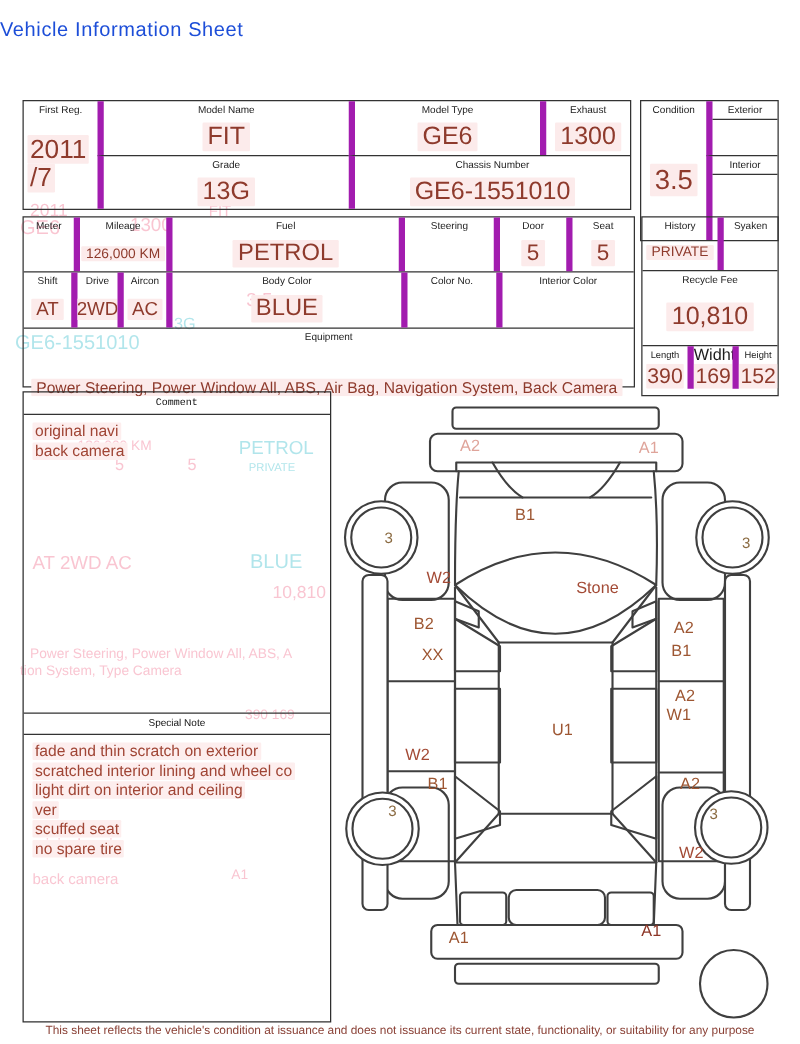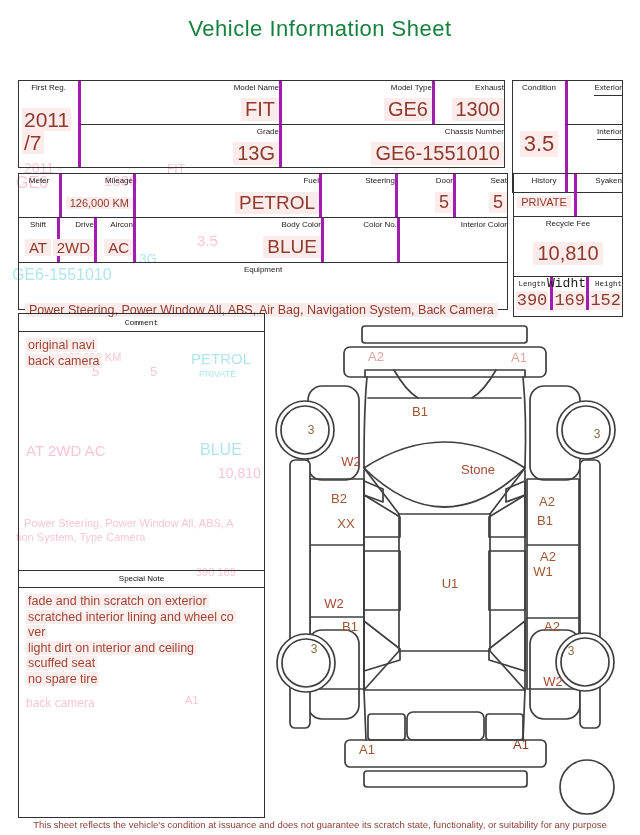--- a/index.html
+++ b/index.html
@@ -1,24 +1,24 @@
 <!DOCTYPE html>
 <html><head>
 <meta charset="utf-8">
 <style>
   html,body{margin:0;padding:0;background:#fff;}
   .page{position:relative;width:640px;height:835px;background:#fff;overflow:hidden;
         font-family:"Liberation Sans",sans-serif;color:#111;}
-  .title{position:absolute;left:0;top:16px;width:100%;text-align:center;
-         font-size:22px;letter-spacing:.5px;color:#15803d;}
+  .title{position:absolute;left:0;top:16px;width:100%;
+         font-size:16px;letter-spacing:.5px;color:#1d4ed8;}
   
   .blk{position:absolute;border:1px solid #333;box-sizing:border-box;background:transparent;z-index:2;margin-top:20px;}
   .row{display:grid;box-sizing:border-box;}
   .cell{display:flex;flex-direction:column;box-sizing:border-box;min-width:0;}
-  .bl{border-left:3px solid #a21caf;align-items:flex-end;}
+  .bl{border-left:5px solid #a21caf;}
   .bt{border-top:1px solid #333;}
   .hdr{flex:0 0 auto;height:14px;line-height:14px;text-align:center;font-size:8px;color:#1c1c1c;}
   .val{flex:1 1 auto;display:flex;align-items:center;justify-content:center;overflow:hidden;}
   .val.left{justify-content:flex-start;padding-left:6px;}
   .hl{background:#fcebeb;padding:0 4px;border-radius:1px;color:#8e3a2c;white-space:nowrap;}
   .v20{font-size:20px;} .v22{font-size:22px;} .v19{font-size:19px;} .v18{font-size:18px;}
   .v17{font-size:17px;} .v15{font-size:15px;} .v12{font-size:12.5px;} .v11{font-size:11px;}
   .reg-val{flex:1;display:flex;flex-direction:column;justify-content:center;padding-left:3px;}
   .reg-val .hl{align-self:flex-start;font-size:21px;line-height:23px;padding:0 2px;}
   
@@ -220,21 +220,21 @@
         <div class="hdr">Syaken</div>
         <div class="val"></div>
       </div>
     </div>
     <div class="cell bt" style="height:60px;">
       <div class="hdr">Recycle Fee</div>
       <div class="val">
           <span class="hl v20">10,810</span>
         </div>
     </div>
-    <div class="row bt" style="grid-template-columns:36px 36px 1fr;height:21px;font-family:Liberation Mono, monospace;">
+    <div class="row bt" style="grid-template-columns:36px 36px 1fr;height:21px;">
       <div class="cell">
         <div class="hdr" style="font-size:7.5px;">Length</div>
         <div class="val">
             <span class="hl v17" style="padding:0 1px;">390</span>
           </div>
       </div>
       <div class="cell bl">
         <div class="hdr" style="font-size:13px;">Widht</div>
         <div class="val">
             <span class="hl v17" style="padding:0 1px;">169</span>
@@ -252,22 +252,22 @@
   <div class="cbox">
     <div class="boxhdr">Comment</div>
     <div class="content c1">
       <div class="cline"><span class="hl">original navi</span></div>
       <div class="cline"><span class="hl">back camera</span></div>
     </div>
     <div class="snhdr">Special Note</div>
     <div class="content c2">
       <div class="cline"><span class="hl">fade and thin scratch on exterior</span></div>
       <div class="cline"><span class="hl">scratched interior lining and wheel co</span></div>
+      <div class="cline"><span class="hl">light dirt on interior and ceiling</span></div>
       <div class="cline"><span class="hl">ver</span></div>
-      <div class="cline"><span class="hl">light dirt on interior and ceiling</span></div>
       <div class="cline"><span class="hl">scuffed seat</span></div>
       <div class="cline"><span class="hl">no spare tire</span></div>
     </div>
   </div>
 
   <svg viewBox="0 0 372 512" style="position:absolute;left:268px;top:308px;width:372px;height:512px;z-index:2;">
     <g stroke="#3f3f3f" stroke-width="1.7" fill="none" stroke-linejoin="round" stroke-linecap="round">
 
       <rect x="42" y="171" width="54" height="210"></rect>
       <path d="M42,237 H96"></path>
@@ -352,15 +352,15 @@
       <text x="285" y="378" fill="#a34a35">W2</text>
       <text x="99" y="446">A1</text>
       <text x="253" y="441" fill="#8c3526">A1</text>
       <text x="43" y="126" font-size="12" fill="#8a6a40">3</text>
       <text x="329" y="130" font-size="12" fill="#8a6a40">3</text>
       <text x="46" y="345" font-size="12" fill="#8a6a40">3</text>
       <text x="303" y="347" font-size="12" fill="#8a6a40">3</text>
     </g>
   </svg>
 
-  <div class="footer">This sheet reflects the vehicle's condition at issuance and does not guarantee its scratch state, functionality, or suitability for any purpose</div>
+  <div class="footer">This sheet reflects the vehicle's condition at issuance and does not issuance its current state, functionality, or suitability for any purpose</div>
 
 </div>
 
 </body></html>

